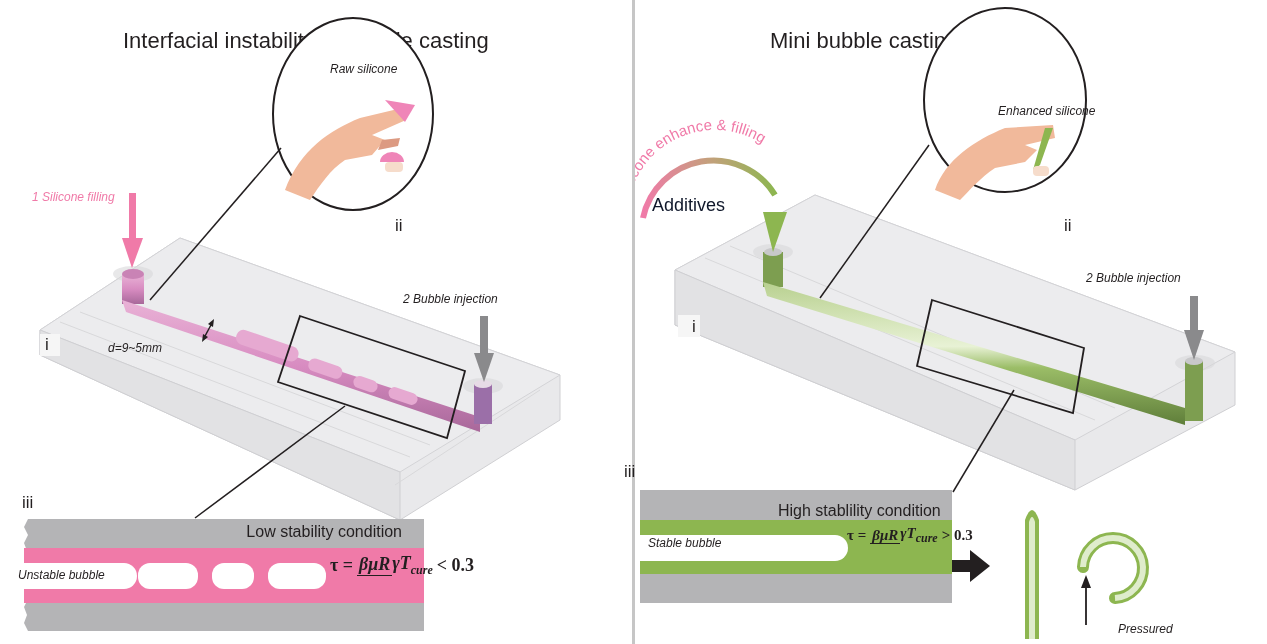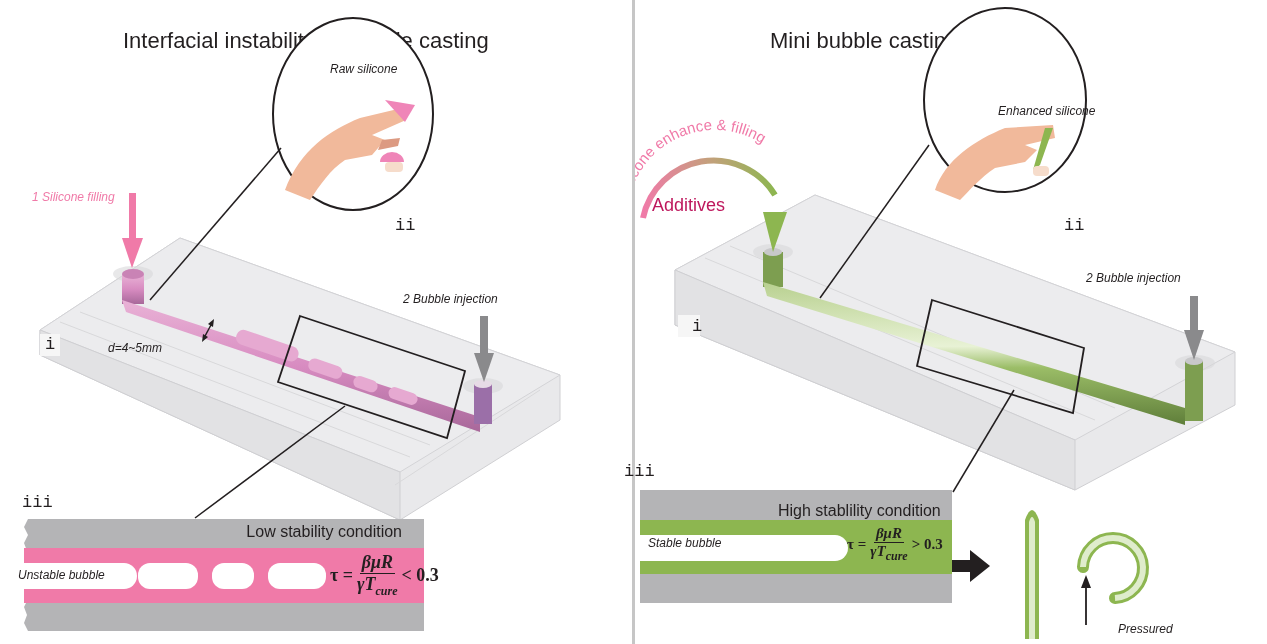--- a/index.html
+++ b/index.html
@@ -1,24 +1,24 @@
 <!DOCTYPE html>
 <html><head>
 <meta charset="utf-8">
 <style>
   html, body { margin: 0; padding: 0; background: #ffffff; }
   body { width: 1267px; height: 644px; position: relative; overflow: hidden;
          font-family: "Liberation Sans", sans-serif; color: #231f20; }
   .abs { position: absolute; }
   .title { font-size: 22px; white-space: nowrap; }
   .lbl { font-size: 12px; white-space: nowrap; font-style: italic; }
-  .roman { font-size: 17px; font-family: Liberation Mono, monospace; }
+  .roman { font-size: 17px; }
   .divider { position: absolute; left: 632px; top: 0; width: 3px; height: 644px; background: #c6c6c6; }
   .math { font-family: "Liberation Serif", "DejaVu Serif", serif; font-weight: bold; }
-  .frac { display: inline-flex; flex-direction: column; align-items: center; vertical-align: middle; font-style: italic; }
+  .frac { display: inline-flex; flex-direction: row; align-items: center; vertical-align: middle; font-style: italic; }
   .frac .num { border-bottom: 1.5px solid #231f20; padding: 0 2px; line-height: 1.1; }
   .frac .den { line-height: 1.15; font-style: italic; }
   .frac sub { font-size: 12px; }
   .eq { font-size: 18px; white-space: nowrap; display: flex; align-items: center; gap: 4px; }
   svg text { font-family: "Liberation Sans", sans-serif; }
 </style>
 </head>
 <body>
 
 <div class="divider"></div>
@@ -87,21 +87,21 @@
       <path d="M385,100 L415,105 L405,122 Z" fill="#ef85b8"></path>
       <path d="M380,162 A12,10 0 0 1 404,162 Z" fill="#ef85b8"></path>
       <rect x="385" y="162" width="18" height="10" rx="4" fill="#f6dccb"></rect>
     </g>
   </svg>
 
   <div class="abs lbl" style="left:330px; top:62px;">Raw silicone</div>
   <div class="abs roman" style="left:395px; top:216px;">ii</div>
   <div class="abs lbl" style="left:32px; top:158px; color:#f07aa8;margin-top:32px;">1 Silicone filling</div>
   <div class="abs lbl" style="left:403px; top:292px;">2 Bubble injection</div>
-  <div class="abs lbl" style="left:108px; top:341px;">d=4~5mm</div>
+  <div class="abs lbl" style="left:108px; top:341px;">d=9~5mm</div>
   <div class="abs roman" style="left:45px; top:335px;">i</div>
   <div class="abs roman" style="left:22px; top:493px;">iii</div>
 
   <div class="abs" style="left:24px; top:519px; width:400px; height:108px;">
     <svg width="400" height="112" style="position:absolute; left:0; top:0;">
       <path d="M4,0 L400,0 L400,112 L4,112 L0,104 L3,96 L0,88 L4,80 L0,72 L2,64 L0,56 L4,48 L0,40 L3,32 L0,24 L4,16 L0,8 Z" fill="#b4b4b6"></path>
       <rect x="0" y="29" width="400" height="55" fill="#f07aa8"></rect>
       <path d="M0,44 L100,44 A12,12 0 0 1 100,70 L0,70 Z" fill="#ffffff"></path>
       <rect x="114" y="44" width="60" height="26" rx="12" fill="#ffffff"></rect>
       <rect x="188" y="44" width="42" height="26" rx="12" fill="#ffffff"></rect>
@@ -195,21 +195,21 @@
       <path d="M448,567 A30,30 0 1 1 480,598" fill="none" stroke="#dfeccc" stroke-width="6"></path>
     </g>
     <g>
       <line x1="451" y1="625" x2="451" y2="585" stroke="#231f20" stroke-width="1.8"></line>
       <polygon points="446,588 456,588 451,575" fill="#231f20"></polygon>
     </g>
   </svg>
 
   <div class="abs lbl" style="left:953px; top:104px;margin-left:45px;">Enhanced silicone</div>
   <div class="abs roman" style="left:1064px; top:216px;">ii</div>
-  <div class="abs" style="left:652px; top:195px; font-size:18px; color:#be185d;">Additives</div>
+  <div class="abs" style="left:652px; top:195px; font-size:18px; color:#0f172a;">Additives</div>
   <div class="abs lbl" style="left:1086px; top:271px;">2 Bubble injection</div>
   <div class="abs roman" style="left:692px; top:317px;">i</div>
   <div class="abs roman" style="left:624px; top:462px;">iii</div>
   <div class="abs lbl" style="left:1118px; top:622px;">Pressured</div>
 
   <div class="abs" style="left:640px; top:490px; width:312px; height:113px; background:#b4b4b6;">
     <div class="abs" style="left:0; top:30px; width:312px; height:54px; background:#8db650;"></div>
     <div class="abs" style="left:0; top:45px; width:208px; height:26px; background:#ffffff; border-radius:0 13px 13px 0;"></div>
     <div class="abs" style="left:138px; top:12px; font-size:16px;">High stablility condition</div>
     <div class="abs lbl" style="left:8px; top:46px;">Stable bubble</div>

